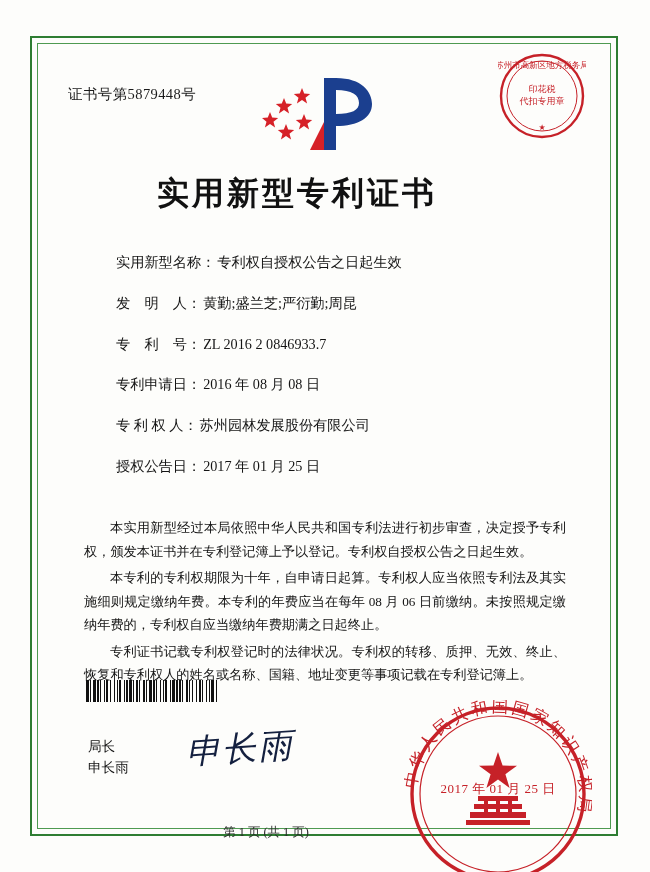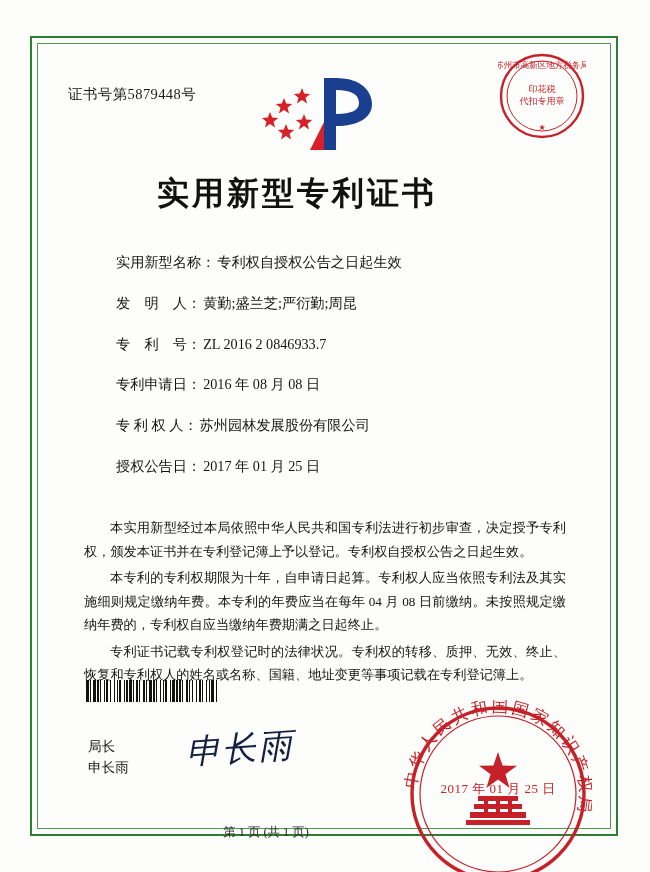--- a/index.html
+++ b/index.html
@@ -260,21 +260,21 @@
       <span class="field-value">苏州园林发展股份有限公司</span>
     </div>
     <div class="field-row">
       <span class="field-label">授权公告日：</span>
       <span class="field-value">2017 年 01 月 25 日</span>
     </div>
   </div>
 
   <div class="body-text">
     <p>本实用新型经过本局依照中华人民共和国专利法进行初步审查，决定授予专利权，颁发本证书并在专利登记簿上予以登记。专利权自授权公告之日起生效。</p>
-    <p>本专利的专利权期限为十年，自申请日起算。专利权人应当依照专利法及其实施细则规定缴纳年费。本专利的年费应当在每年 04 月 08 日前缴纳。未按照规定缴纳年费的，专利权自应当缴纳年费期满之日起终止。</p>
+    <p>本专利的专利权期限为十年，自申请日起算。专利权人应当依照专利法及其实施细则规定缴纳年费。本专利的年费应当在每年 08 月 06 日前缴纳。未按照规定缴纳年费的，专利权自应当缴纳年费期满之日起终止。</p>
     <p>专利证书记载专利权登记时的法律状况。专利权的转移、质押、无效、终止、恢复和专利权人的姓名或名称、国籍、地址变更等事项记载在专利登记簿上。</p>
   </div>
 
   <div class="barcode">
       <i style="width: 3px; background: rgb(17, 17, 17);"></i>
       <i style="width: 1px; background: transparent;"></i>
       <i style="width: 1px; background: rgb(17, 17, 17);"></i>
       <i style="width: 2px; background: transparent;"></i>
       <i style="width: 3px; background: rgb(17, 17, 17);"></i>
       <i style="width: 1px; background: transparent;"></i>

